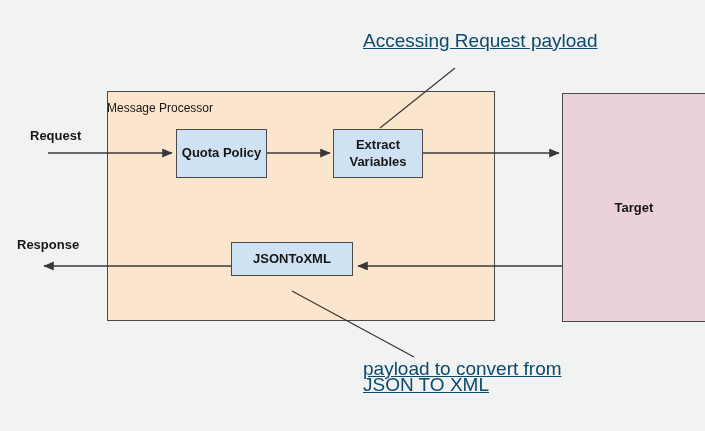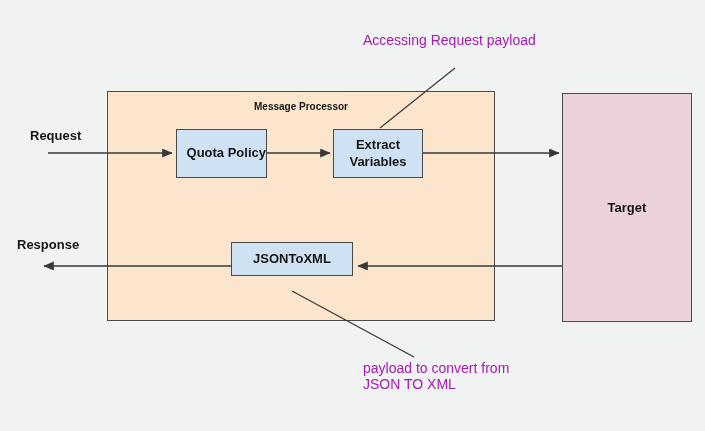--- a/index.html
+++ b/index.html
@@ -16,54 +16,54 @@
     box-sizing: border-box;
     border: 1.6px solid #4a4a4a;
   }
   #mp-box {
     left: 107px; top: 91px; width: 388px; height: 230px;
     background: #fce5cd;
   }
   #mp-title {
     position: absolute;
     left: 107px; top: 101px; width: 388px;
-    text-align: center;
-    font-size: 10px; font-weight: bold; color: #161616;
+    font-size: 12px; font-weight: normal; color: #161616;
     z-index: 2;
   }
   .node {
     background: #cfe2f3;
     display: flex; align-items: center; justify-content: center;
     text-align: center;
     font-size: 13px; font-weight: bold; color: #161616;
     line-height: 1.28;
     z-index: 2;
   }
-  #quota-node    { left: 176px; top: 129px; width: 91px;  height: 49px; justify-content: flex-end; }
+  #quota-node    { left: 176px; top: 129px; width: 91px;  height: 49px; }
   #extract-node  { left: 333px; top: 129px; width: 90px;  height: 49px; padding: 0 6px; }
   #json2xml-node { left: 231px; top: 242px; width: 122px; height: 34px; }
   #target-node {
-    left: 562px; top: 93px; width: 130px; height: 229px;
+    left: 562px; top: 93px; width: 144px; height: 229px;
     background: #ead1dc;
     display: flex; align-items: center; justify-content: center;
     font-size: 13px; font-weight: bold; color: #161616;
     z-index: 2;
   }
   .flow-label {
     position: absolute;
     font-size: 13px; font-weight: bold; color: #161616;
     z-index: 3;
   }
   #request-label  { left: 30px; top: 128px; }
   #response-label { left: 17px; top: 237px; }
 
   .annotation {
     position: absolute;
-    font-size: 14px; color: #a21caf;
+    font-size: 19px; color: #0c4a6e;
     z-index: 3;
+    text-decoration: underline;
   }
   #annot-request  { left: 363px; top: 32px;  line-height: 17px; }
   #annot-response { left: 363px; top: 361px; line-height: 15.5px; }
   .annotation span { display: block; }
 
   #wires {
     position: absolute; left: 0; top: 0; width: 705px; height: 431px;
     z-index: 4; pointer-events: none;
   }
 </style>

